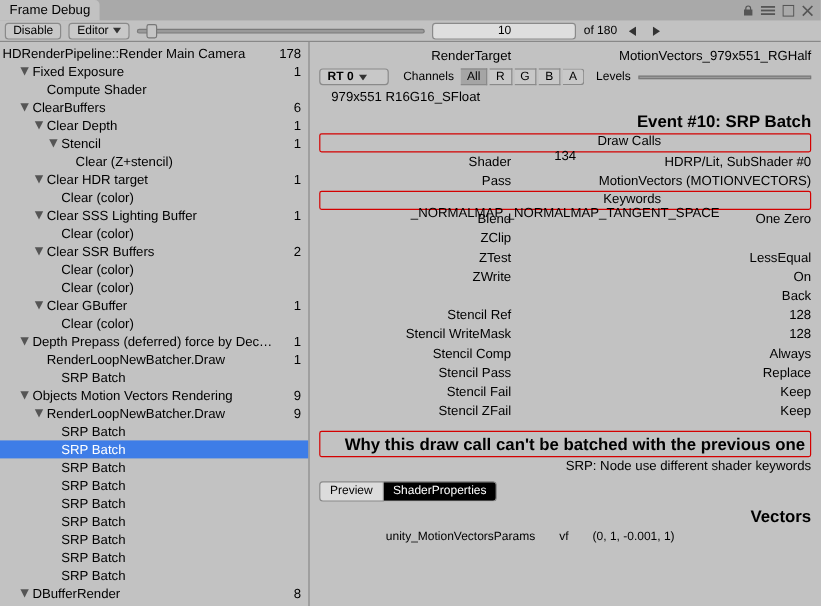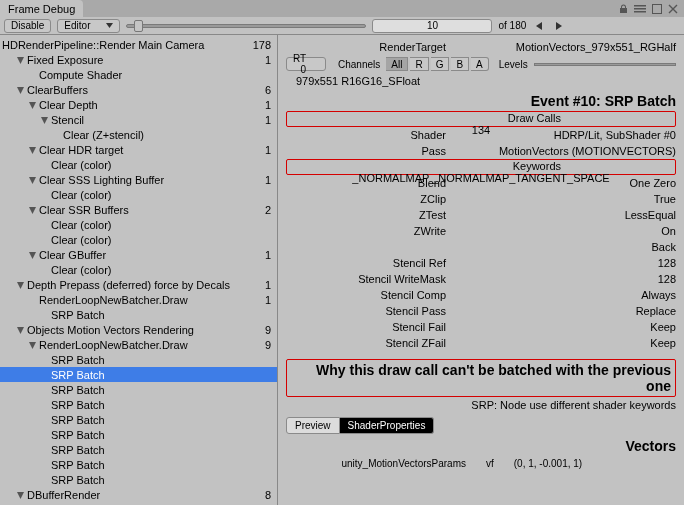--- a/index.html
+++ b/index.html
@@ -53,21 +53,21 @@
     font-size: 10px;
     padding: 1px 6px;
     height: 14px;
     line-height: 11px;
     display:inline-flex;
     align-items:center;
   }
   .dropdown {
     display:inline-flex;
     align-items:center;
-    gap:16px;
+    gap:4px;
   }
   .slider {
     flex: 0 0 240px;
     height: 12px;
     display:flex;
     align-items:center;
     position:relative;
   }
   .slider-track {
     height:4px;
@@ -96,21 +96,21 @@
     line-height:12px;
   }
   .oflbl { font-size:10px; color:#000;}
   .navbtn { width:14px; display:flex; justify-content:center;}
   .main {
     display:flex;
     flex:1;
     overflow:hidden;
   }
   .tree {
-    width: 278px;
+    width: 258px;
     border-right:1px solid #888;
     overflow:hidden;
     padding-top:2px;
   }
   .row {
     display:flex;
     align-items:center;
     height:15px;
     padding-left:4px;
     padding-right:4px;
@@ -442,21 +442,21 @@
         </div>
       </div>
   </div>
 
   <div class="details">
     <div class="drow">
       <div class="k">RenderTarget</div>
       <div class="v">MotionVectors_979x551_RGHalf</div>
     </div>
     <div class="chanbar">
-      <span class="btnish dropdown" style="width:40px;">
+      <span class="btnish dropdown" style="width:58px;font-weight:bold;">
         <span>RT 0</span>
         <svg width="7" height="5" viewBox="0 0 7 5">
             <path d="M0 0h7L3.5 5z" fill="#333"></path>
           </svg>
       </span>
       <span style="margin:0 4px 0 10px;font-size:10px;">Channels</span>
       <span class="chanbtn active">All</span>
       <span class="chanbtn">R</span>
       <span class="chanbtn">G</span>
       <span class="chanbtn">B</span>
@@ -487,21 +487,20 @@
         <div class="drow red-box">
           <div class="k">Keywords</div>
           <div class="v">_NORMALMAP _NORMALMAP_TANGENT_SPACE</div>
         </div>
         <div class="drow">
           <div class="k">Blend</div>
           <div class="v">One Zero</div>
         </div>
         <div class="drow">
           <div class="k">ZClip</div>
-          <div class="v">True</div>
         </div>
         <div class="drow">
           <div class="k">ZTest</div>
           <div class="v">LessEqual</div>
         </div>
         <div class="drow">
           <div class="k">ZWrite</div>
           <div class="v">On</div>
         </div>
         <div class="drow">

